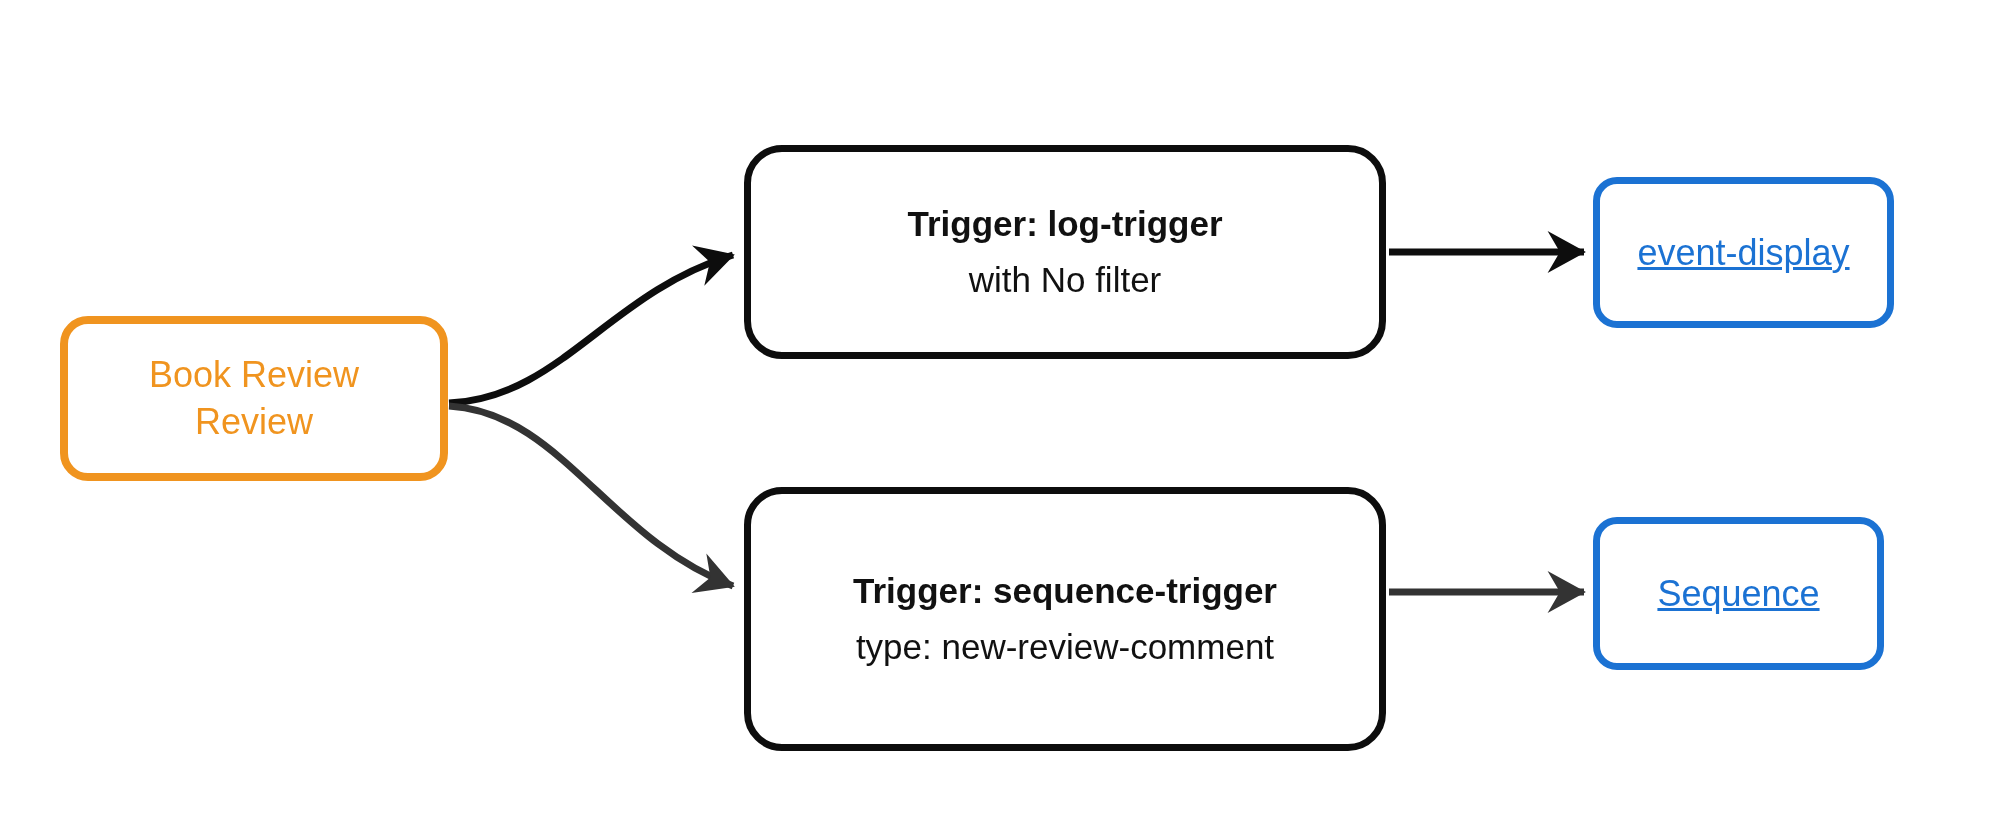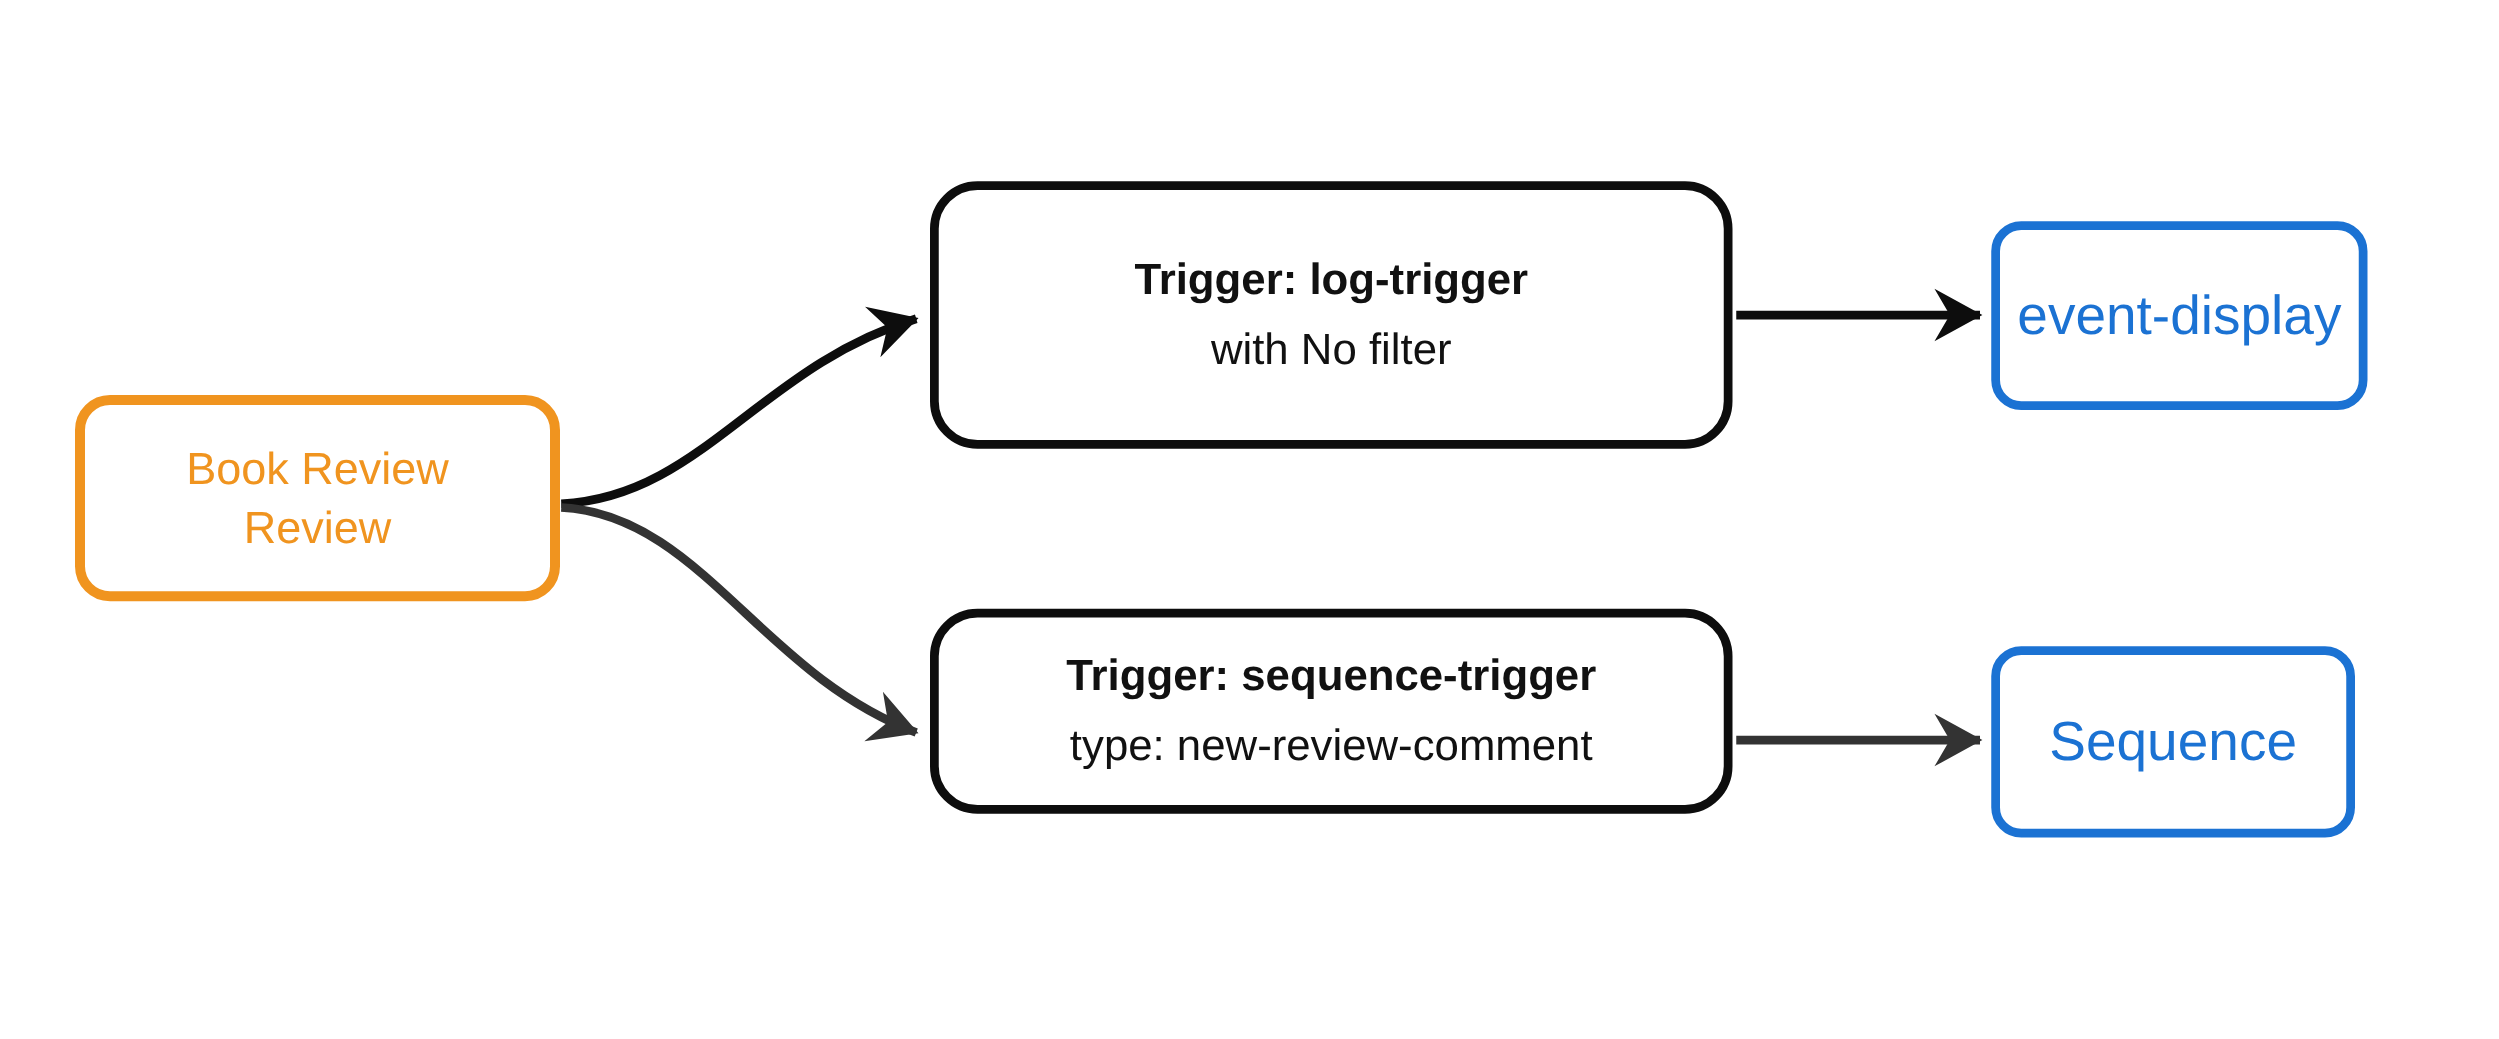--- a/index.html
+++ b/index.html
@@ -55,26 +55,27 @@
   }
   .node-trigger {
     border: 7px solid var(--trigger-border);
     border-radius: 38px;
     color: var(--trigger-text);
     font-size: 35px;
     line-height: 1.6;
   }
   .node-trigger .title { font-weight: 700; }
   .node-trigger-top  { left: 744px; top: 145px; width: 642px; height: 214px; }
-  .node-trigger-bot  { left: 744px; top: 487px; width: 642px; height: 164px; }
+  .node-trigger-bot  { left: 744px; top: 487px; width: 642px; height: 264px; }
   .node-sink {
     border: 7px solid var(--sink-accent);
     border-radius: 24px;
     color: var(--sink-accent);
-    font-size: 44px;
+    font-size: 36px;
+    text-decoration: underline;
   }
   .node-sink-top { left: 1593px; top: 177px; width: 301px; height: 151px; }
   .node-sink-bot { left: 1593px; top: 517px; width: 291px; height: 153px; }
   .line { display: block; }
 </style>
 </head>
 <body>
 
 <div class="canvas">
 

